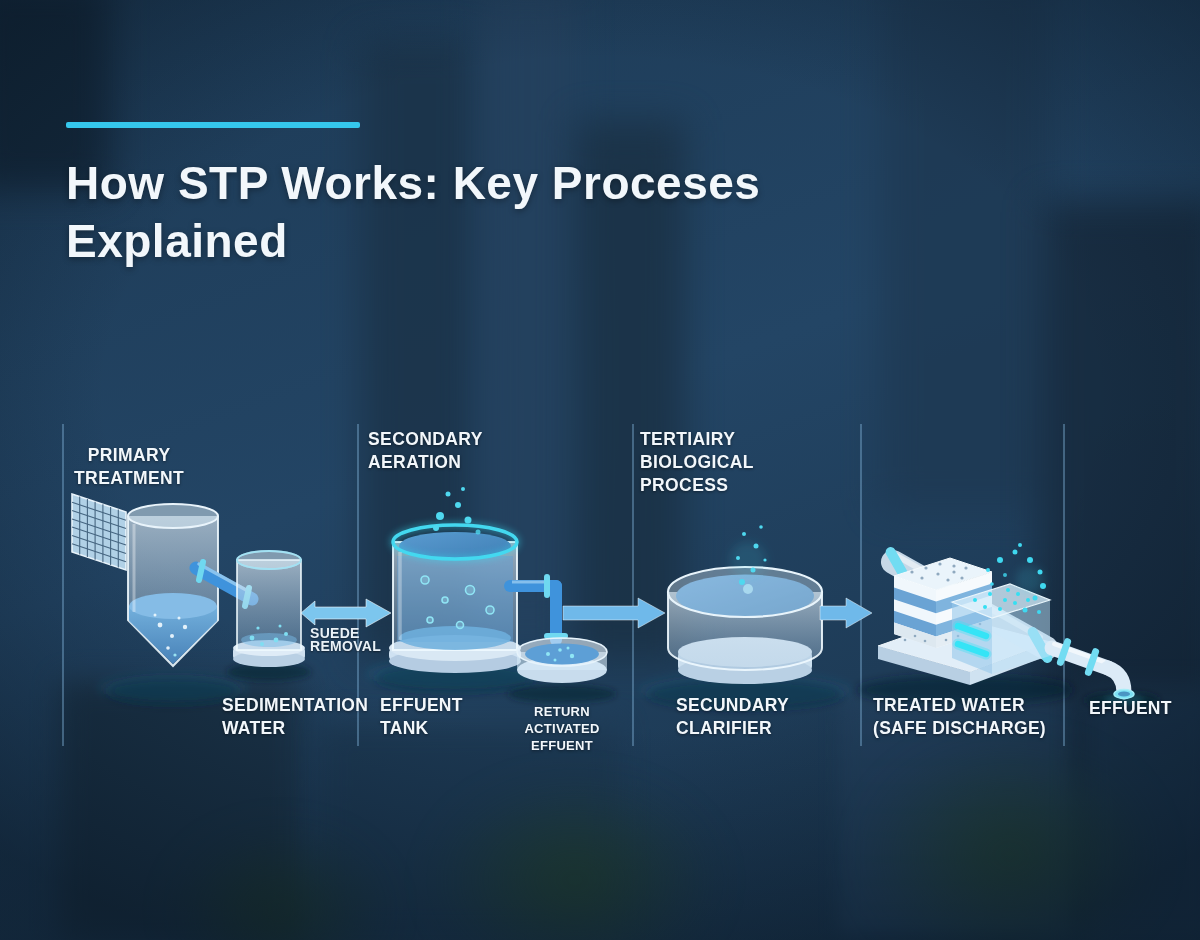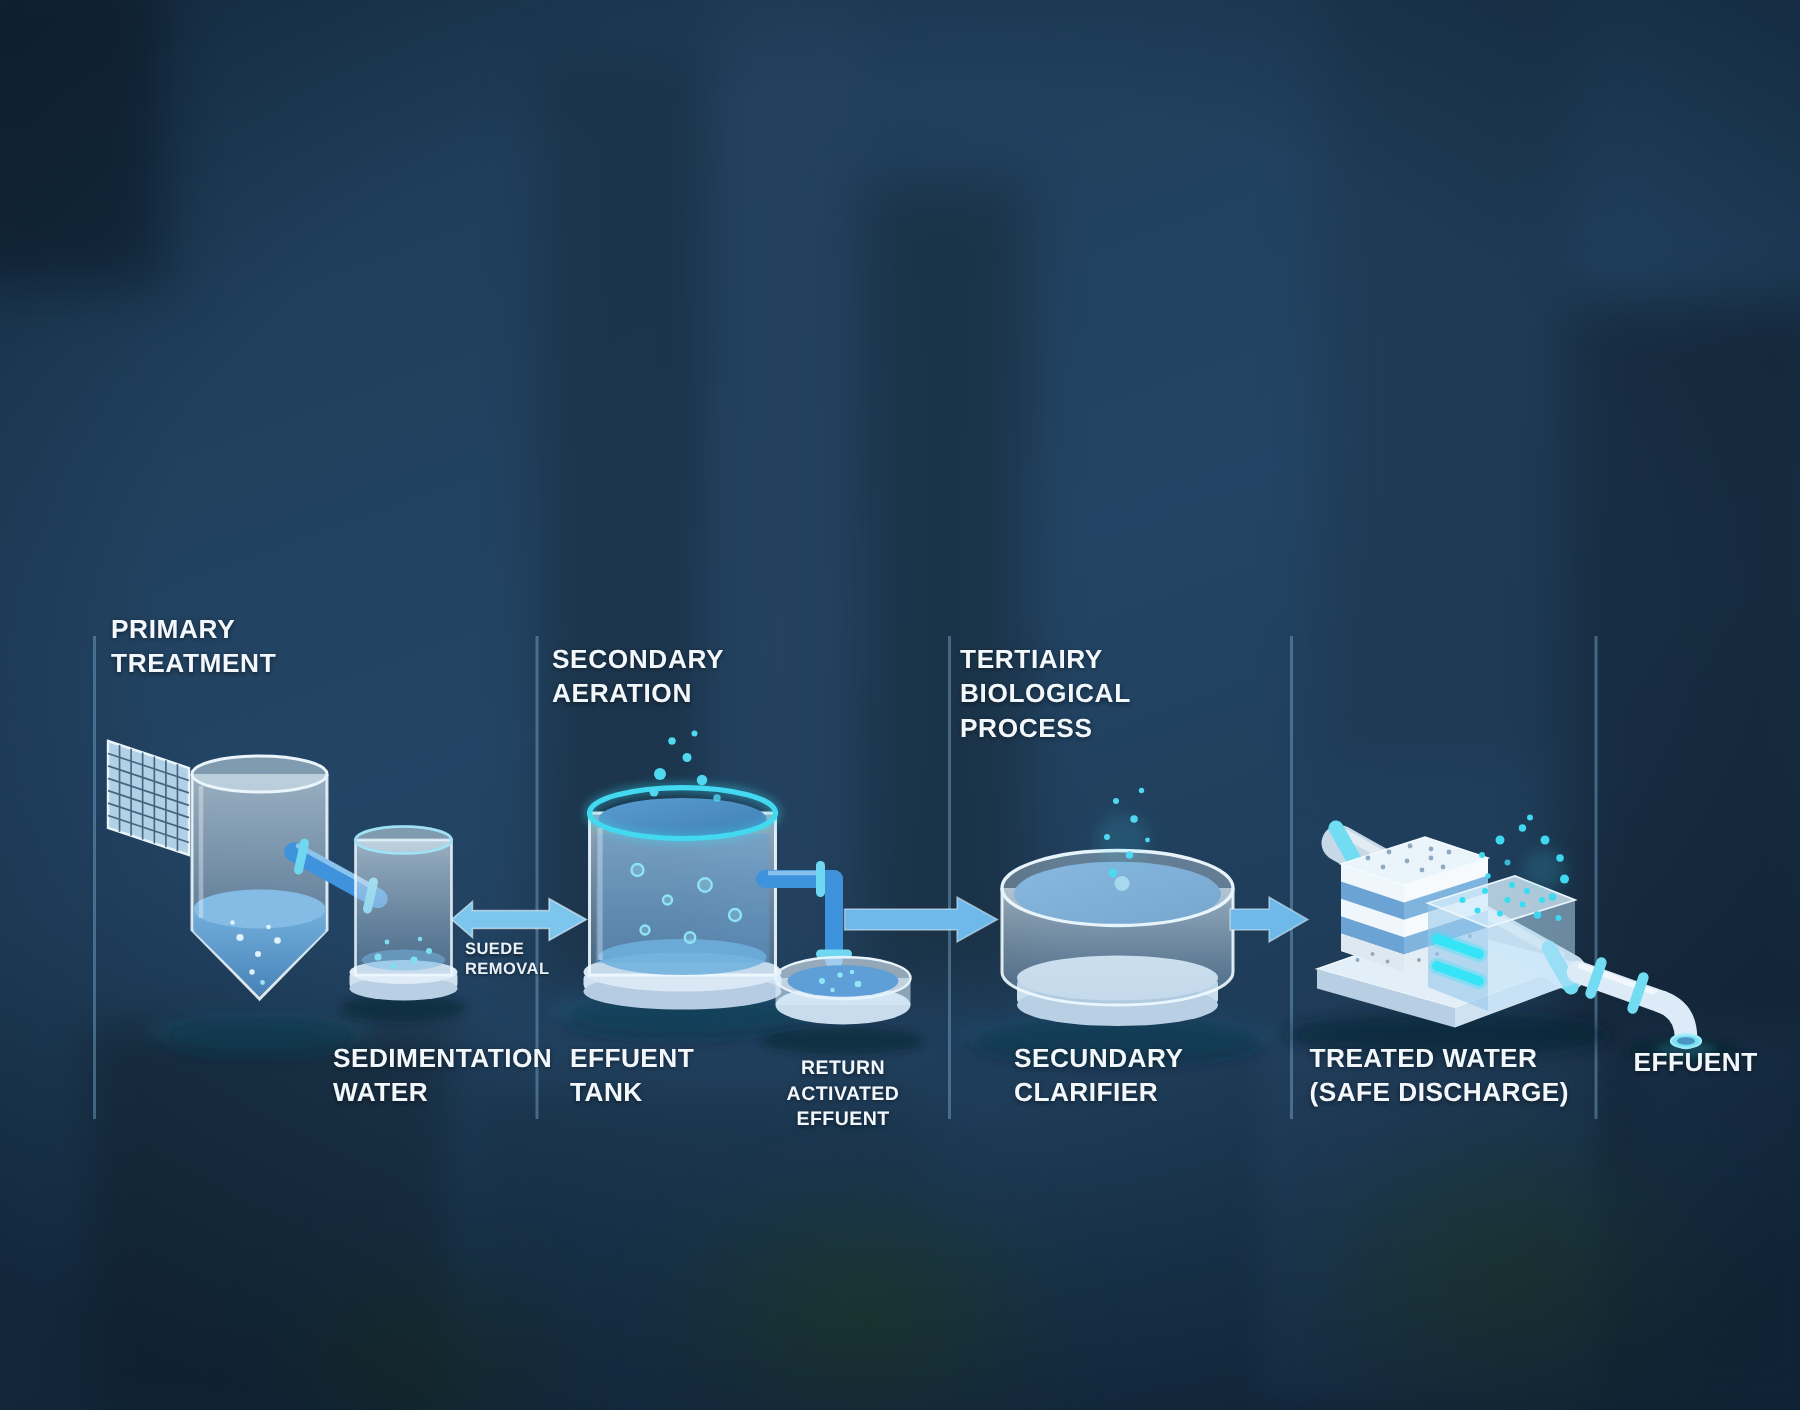--- a/index.html
+++ b/index.html
@@ -18,21 +18,21 @@
   .vignette{position:absolute;inset:0;pointer-events:none;
     background:radial-gradient(ellipse 75% 65% at 50% 42%,rgba(0,0,0,0) 55%,rgba(7,19,31,0.55) 100%);}
   .titleblock{position:absolute;left:66px;top:122px;}
   .accent-line{width:294px;height:6px;background:var(--accent);border-radius:2px;}
   .title{margin-top:26px;font-size:46px;line-height:58px;font-weight:700;letter-spacing:.5px;
     white-space:pre-line;text-shadow:0 2px 6px rgba(0,0,0,.35);}
   .divider{position:absolute;top:424px;height:322px;width:2px;background:rgba(128,178,218,.42);}
   .hdr,.lbl{position:absolute;font-weight:700;white-space:pre-line;text-shadow:0 1px 3px rgba(0,0,0,.45);}
   .hdr{font-size:17.5px;line-height:23px;letter-spacing:.4px;}
   .lbl{font-size:17.5px;line-height:23px;letter-spacing:.3px;}
-  .lbl-small{position:absolute;font-size:11px;line-height:13px;font-weight:700;letter-spacing:.3px;
+  .lbl-small{position:absolute;font-size:14px;line-height:13px;font-weight:700;letter-spacing:.3px;
     color:#e9f1f7;white-space:pre-line;text-shadow:0 1px 2px rgba(0,0,0,.5);}
   .lbl-center{transform:translateX(-50%);text-align:center;font-size:13px;line-height:17px;}
   svg.diagram{position:absolute;left:0;top:0;}
 </style>
 </head>
 <body>
 
 <div class="stage">
 
   <div class="bgshape blur18" style="left:-30px;top:-20px;width:140px;height:210px;background:#13273a;opacity:.95;"></div>
@@ -43,28 +43,33 @@
   <div class="bgshape blur18" style="left:1040px;top:200px;width:180px;height:580px;background:#172b3f;opacity:.9;"></div>
   <div class="bgshape blur14 stripes" style="left:60px;top:680px;width:240px;height:260px;background-color:#142a3d;opacity:.9;"></div>
   <div class="bgshape blur14 stripes" style="left:320px;top:720px;width:300px;height:220px;background-color:#16314a;opacity:.85;"></div>
   <div class="bgshape blur10 stripes" style="left:840px;top:700px;width:230px;height:240px;background-color:#1d3a57;opacity:.9;"></div>
   <div class="bgshape blur14 stripes" style="left:1080px;top:690px;width:140px;height:250px;background-color:#16304a;opacity:.9;"></div>
   <div class="bgshape blur24" style="left:430px;top:780px;width:290px;height:200px;background:radial-gradient(ellipse at 50% 50%,#23422e 0%,rgba(20,40,30,0) 70%);opacity:.9;"></div>
   <div class="bgshape blur24" style="left:860px;top:740px;width:300px;height:230px;background:radial-gradient(ellipse at 50% 50%,#254530 0%,rgba(20,40,30,0) 70%);opacity:.85;"></div>
   <div class="bgshape blur24" style="left:170px;top:830px;width:220px;height:160px;background:radial-gradient(ellipse at 50% 50%,#1f3b2a 0%,rgba(20,40,30,0) 70%);opacity:.8;"></div>
   <div class="vignette"></div>
 
+  <div class="titleblock">
+    <div class="accent-line"></div>
+    <div class="title">How STP Works: Key Proceses
+Explained</div>
+  </div>
 
   <div class="divider" style="left:62px;"></div>
   <div class="divider" style="left:357px;"></div>
   <div class="divider" style="left:632px;"></div>
   <div class="divider" style="left:860px;"></div>
   <div class="divider" style="left:1063px;"></div>
 
-  <div class="hdr" style="left:74px;top:408px;">PRIMARY
+  <div class="hdr" style="left:74px;top:444px;text-align:center;">PRIMARY
 TREATMENT</div>
   <div class="hdr" style="left:368px;top:428px;">SECONDARY
 AERATION</div>
   <div class="hdr" style="left:640px;top:428px;">TERTIAIRY
 BIOLOGICAL
 PROCESS</div>
 
   <svg class="diagram" width="1200" height="940" viewBox="0 0 1200 940">
     <defs>
       <linearGradient id="glassV" x1="0" y1="0" x2="0" y2="1">

